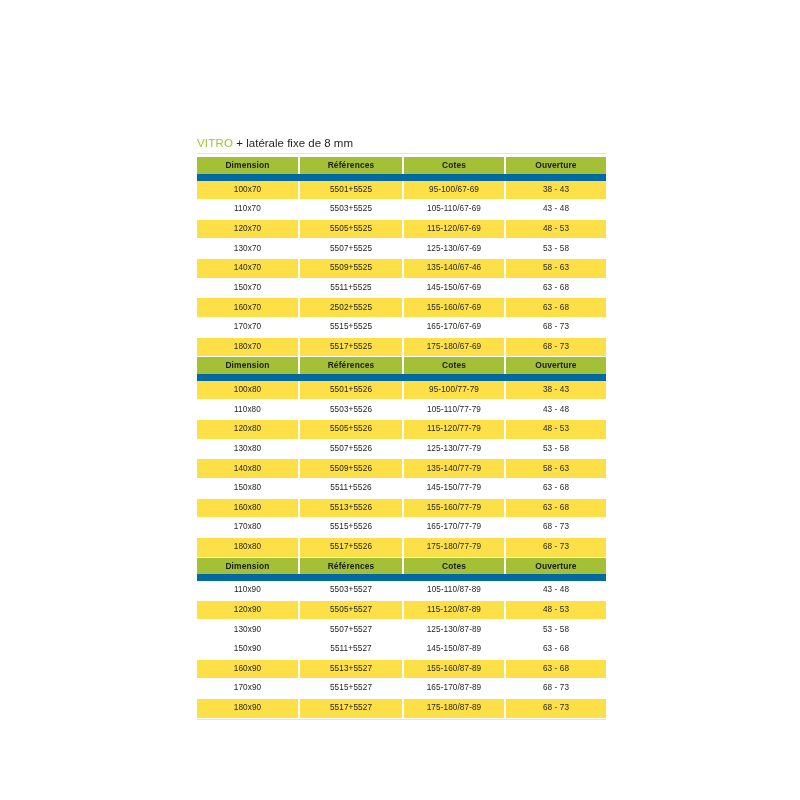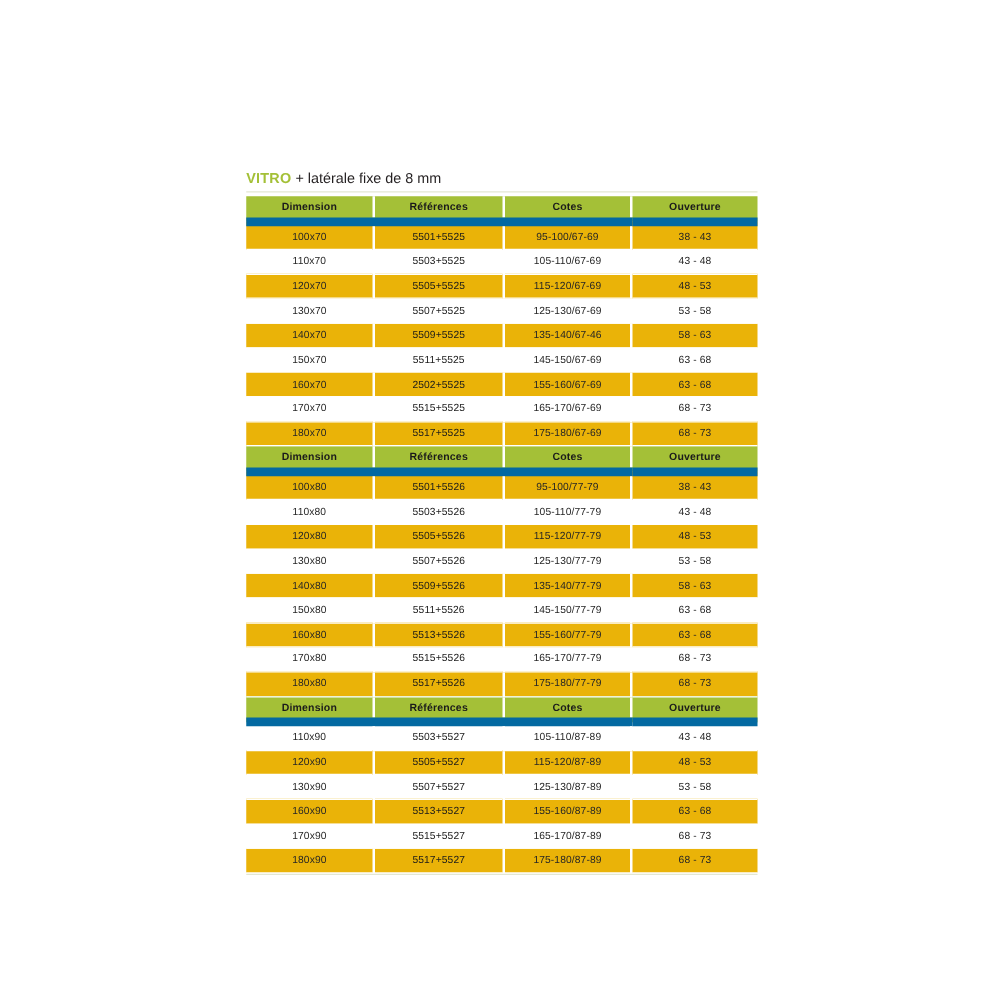--- a/index.html
+++ b/index.html
@@ -25,21 +25,21 @@
 
   
   .title-row {
     font-size: 11.5px;
     line-height: 14px;
     white-space: nowrap;
     padding-bottom: 3px;
   }
   .title-brand {
     color: #a4c037;
-    font-weight: bold;
+    font-weight: normal;
     letter-spacing: 0.2px;
   }
   .title-rest {
     color: #231f20;
     font-weight: normal;
   }
   .title-rule {
     height: 1px;
     background: #e3e7d2;
     margin-bottom: 3px;
@@ -74,21 +74,21 @@
   tr.hdr th {
     background: #a4c037;
     color: #1b1b1b;
     font-weight: bold;
     font-size: 8.4px;
     height: 16.5px;
     border-bottom: 7px solid #0369a1;
     letter-spacing: 0.15px;
   }
 
-  tr.shade td { background: #eab308; }
+  tr.shade td { background: #fde047; }
   tr.plain td { background: #ffffff; text-align: center; }
 
   td.ref { font-weight: bold; color: #1b1b1b; letter-spacing: 0.2px; }
   td.dim, td.cot, td.ouv { color: #262626; }
 
   .tbl-base {
     height: 1px;
     background: #e3e7d2;
   }
 </style>
@@ -247,20 +247,26 @@
           <td class="ref">5505+5527</td>
           <td class="cot">115-120/87-89</td>
           <td class="ouv">48 - 53</td>
         </tr>
         <tr class="plain">
           <td class="dim">130x90</td>
           <td class="ref">5507+5527</td>
           <td class="cot">125-130/87-89</td>
           <td class="ouv">53 - 58</td>
         </tr>
+        <tr class="plain">
+          <td class="dim">150x90</td>
+          <td class="ref">5511+5527</td>
+          <td class="cot">145-150/87-89</td>
+          <td class="ouv">63 - 68</td>
+        </tr>
         <tr class="shade">
           <td class="dim">160x90</td>
           <td class="ref">5513+5527</td>
           <td class="cot">155-160/87-89</td>
           <td class="ouv">63 - 68</td>
         </tr>
         <tr class="plain">
           <td class="dim">170x90</td>
           <td class="ref">5515+5527</td>
           <td class="cot">165-170/87-89</td>

